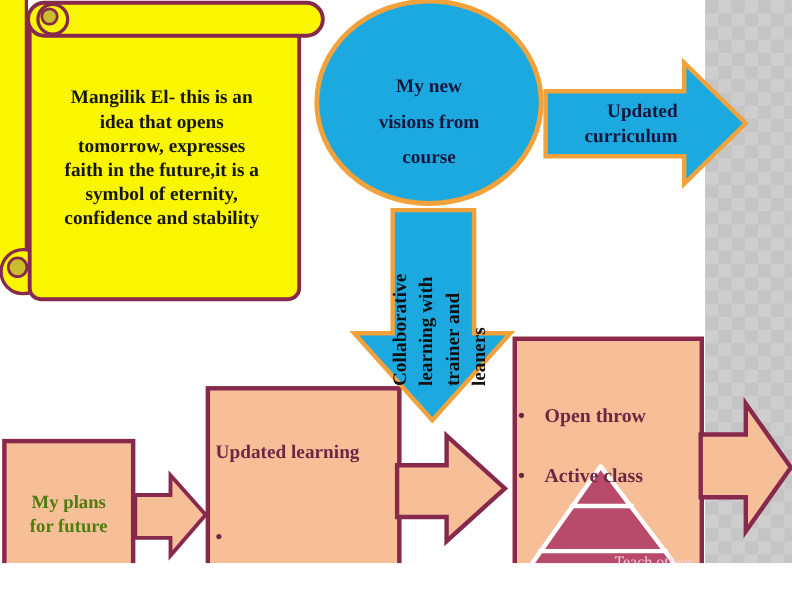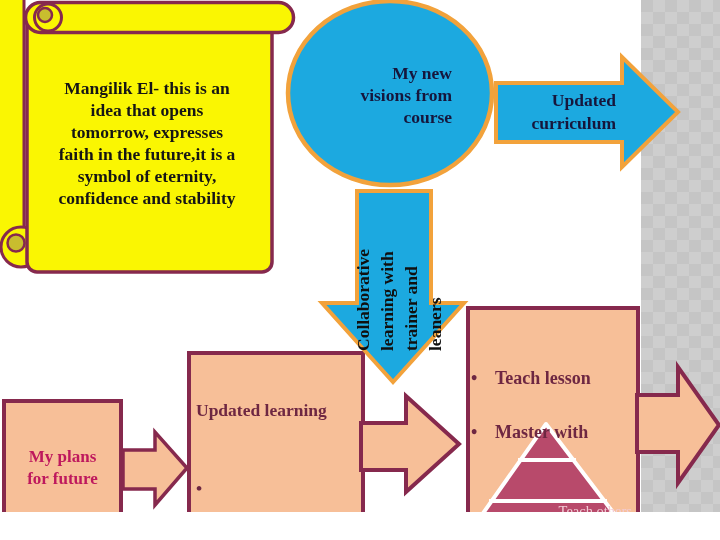--- a/index.html
+++ b/index.html
@@ -10,36 +10,36 @@
   .gray-band{left:641px;top:0;width:79px;height:540px;background-color:#c5c5c5;
     background-image:
       linear-gradient(45deg,#cecece 25%,transparent 25%,transparent 75%,#cecece 75%),
       linear-gradient(45deg,#cecece 25%,transparent 25%,transparent 75%,#cecece 75%);
     background-position:0 0,12px 12px;background-size:24px 24px;z-index:0;}
   .pbox{background:#F7BF98;border:4px solid #86294D;box-sizing:border-box;z-index:1;}
   .svg-layer{left:0;top:0;z-index:2;}
   .txt{z-index:3;white-space:pre-line;font-weight:bold;}
   .scroll-text{left:30px;top:77px;width:234px;text-align:center;font-size:17.5px;
                line-height:22px;color:#151515;}
-  .ellipse-label{left:328px;top:62px;width:124px;text-align:right;font-size:17.5px;
-               line-height:22px;color:#16163C;}
+  .ellipse-label{left:328px;top:62px;width:124px;text-align:center;font-size:17.5px;
+               line-height:32px;color:#16163C;}
   .updated-label{left:498px;top:89px;width:118px;text-align:right;font-size:17.5px;
                line-height:23px;color:#16163C;}
   .collab-label{left:315px;top:217px;width:170px;height:98px;transform:rotate(-90deg);
                text-align:left;font-size:17.5px;line-height:24px;color:#101010;}
   .help-block{left:471px;top:311px;width:162px;color:#6E2742;font-size:18px;line-height:27px;}
   .help-block .title{white-space:pre-line;font-weight:bold;}
   ul.blist{list-style:none;margin:0;padding:0;font-weight:bold;}
   ul.blist li{display:flex;}
   ul.blist .blt{width:24px;flex:none;}
   .active-block{left:196px;top:371px;width:162px;color:#6E2742;font-size:17.5px;line-height:26px;}
   .active-block .title{font-weight:bold;}
   .active-block .wrap2{white-space:pre-line;}
   .plans-label{left:2px;top:446px;width:121px;text-align:center;font-size:17px;
-               line-height:22px;color:#be185d;}
+               line-height:22px;color:#4d7c0f;}
   .pyramid-label{left:466px;top:503px;width:166px;text-align:right;font-size:14.5px;
                line-height:17px;color:#F2CBD5;font-weight:normal;}
 </style>
 </head>
 <body>
 
 <div class="slide">
 
   <div class="abs gray-band"></div>
 
@@ -94,25 +94,25 @@
 
   <div class="abs txt collab-label">Collaborative
 learning with
 trainer and
 leaners</div>
 
   <div class="abs txt help-block">
     <ul class="blist">
       <li>
         <span class="blt">•</span>
-        <span>Teach lesson</span>
+        <span>Open throw</span>
       </li>
       <li>
         <span class="blt">•</span>
-        <span>Master with</span>
+        <span>Active class</span>
       </li>
       
     </ul>
   </div>
 
   <div class="abs txt pyramid-label">Teach others
 90%</div>
 
   <div class="abs txt plans-label">My plans
 for future</div>

